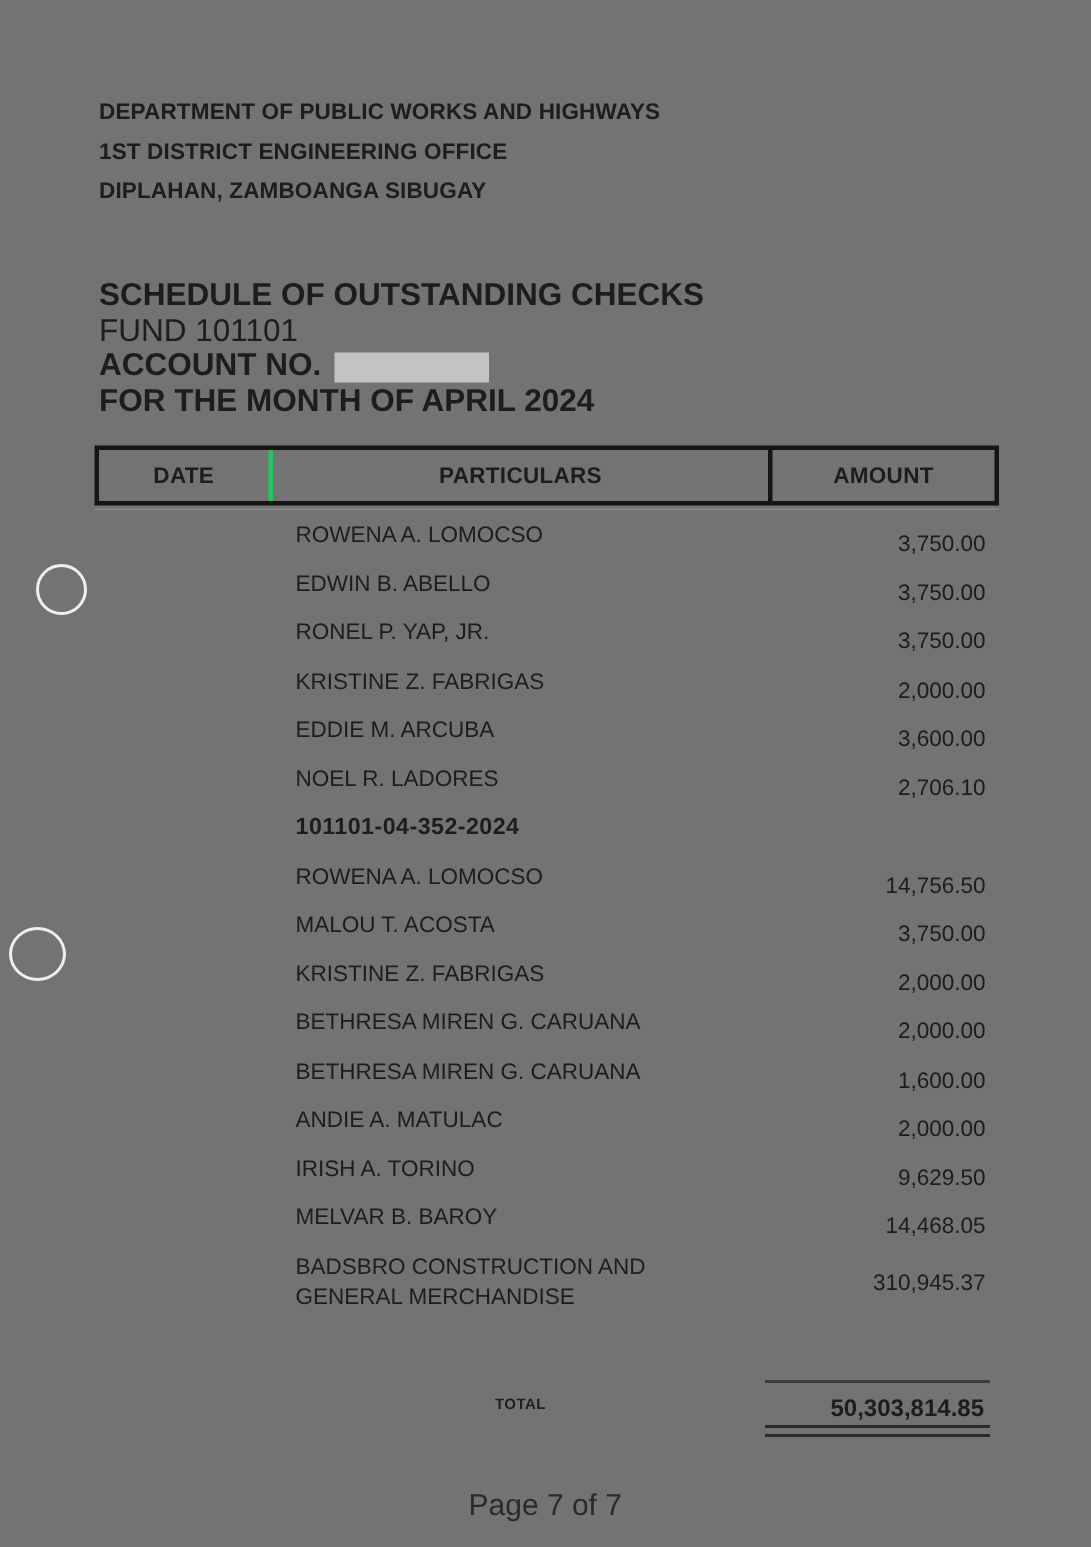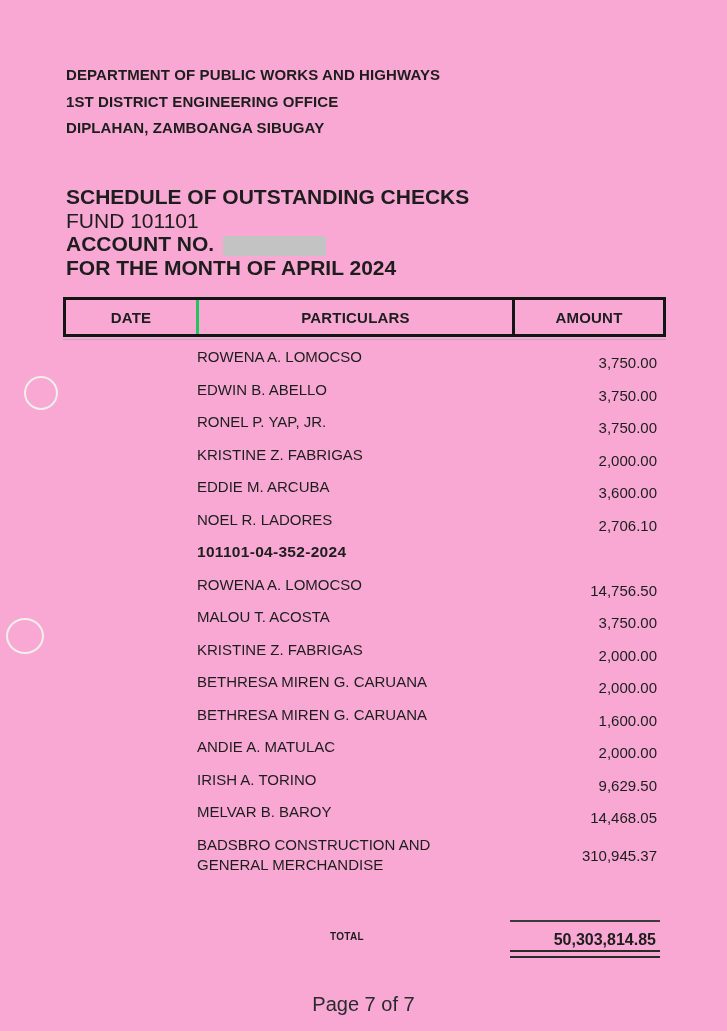--- a/index.html
+++ b/index.html
@@ -1,20 +1,20 @@
 <!DOCTYPE html>
 <html><head>
 <meta charset="utf-8">
 <style>
   html, body { margin: 0; padding: 0; background: #ffffff; }
   .page {
     position: relative;
     width: 727px;
     height: 1031px;
-    background: #f9a8d4;
+    background: #737373;
     font-family: "Liberation Sans", sans-serif;
     color: #1d1d1d;
     overflow: hidden;
   }
 
   
   .org-header {
     position: absolute;
     left: 66px;
     top: 62px;
@@ -61,21 +61,21 @@
   }
   .th-cell {
     display: flex;
     align-items: center;
     justify-content: center;
     font-size: 15px;
     font-weight: 700;
     box-sizing: border-box;
     letter-spacing: 0.2px;
   }
-  .th-date { width: 130px; }
+  .th-date { width: 113px; }
   .th-particulars { flex: 1; border-left: 3px solid #22c55e; border-right: 3px solid #151515; }
   .th-amount { width: 148px; }
   .table-header-shadow {
     position: absolute;
     left: 63px;
     top: 339px;
     width: 603px;
     height: 1px;
     background: #9a9a9a;
     opacity: 0.55;

